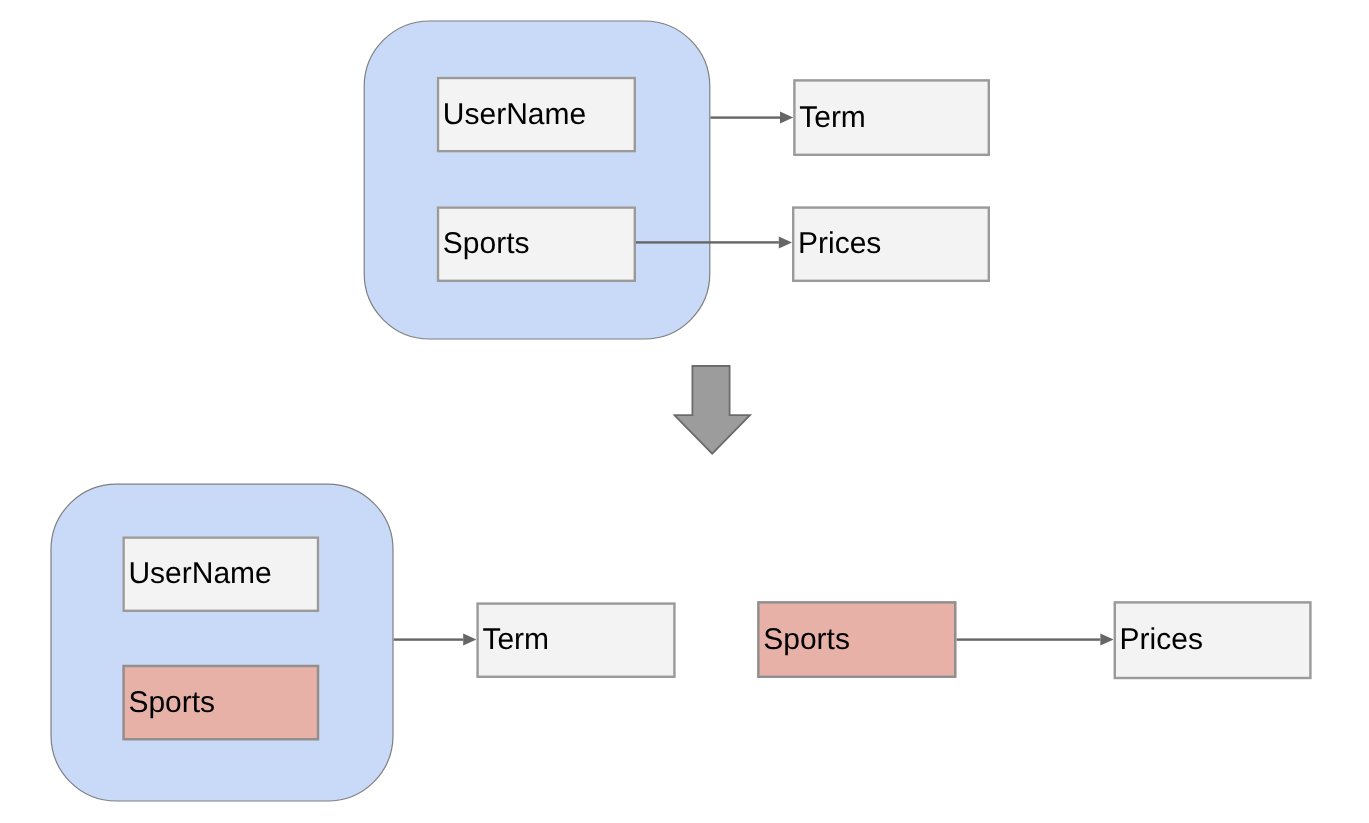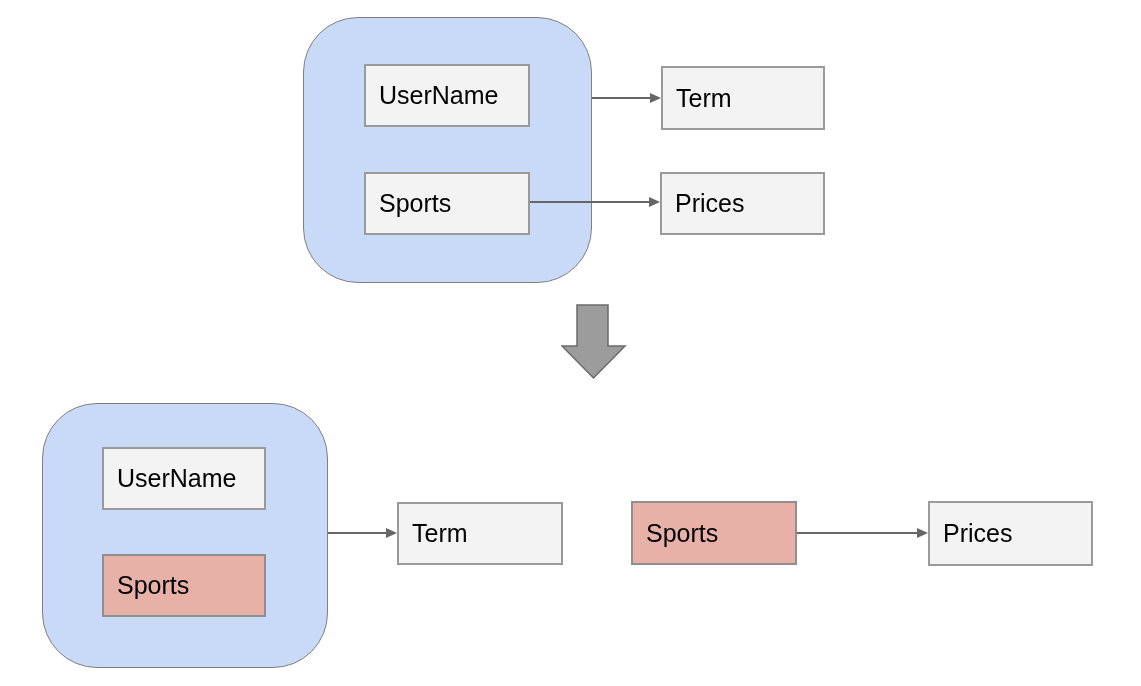--- a/index.html
+++ b/index.html
@@ -20,21 +20,21 @@
     box-sizing: border-box;
     background: #c9daf8;
     border: 1.5px solid #7f7f7f;
     border-radius: 55px;
   }
   .node {
     position: absolute;
     box-sizing: border-box;
     display: flex;
     align-items: center;
-    padding-left: 13px;
+    padding-left: 3px;
     font-size: 25px;
     color: #000000;
     background: #f3f3f3;
     border: 2px solid #9a9a9a;
     z-index: 3;
   }
   .node.highlight {
     background: #e7b1a8;
     border-color: #8f8f8f;
   }

